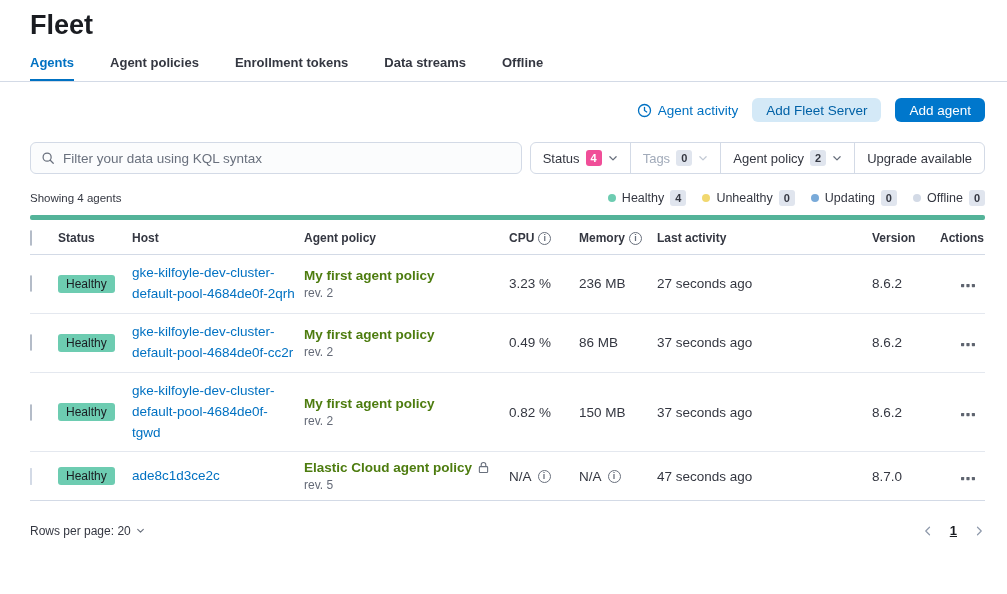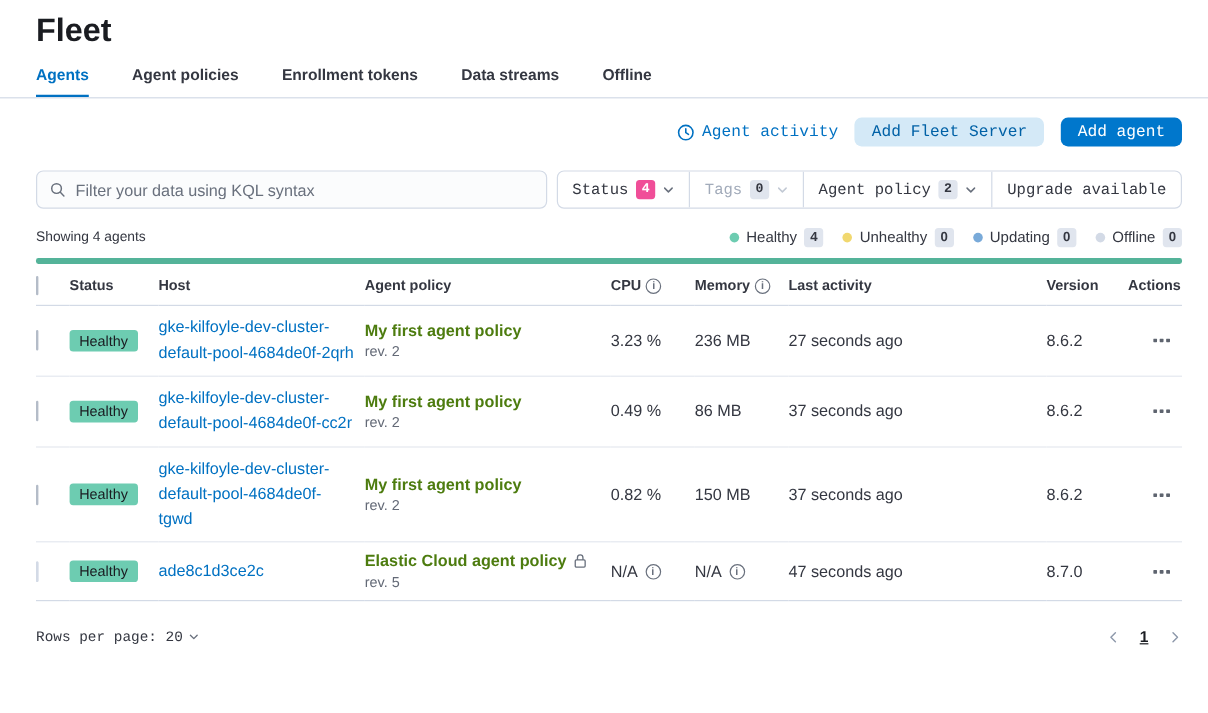--- a/index.html
+++ b/index.html
@@ -22,21 +22,21 @@
   .tabs-wrap { border-bottom: 1px solid #d3dae6; margin-top: 14px; }
   .tabs { display: flex; gap: 36px; }
   .tab {
     font-size: 13px; font-weight: 700; color: #343741;
     padding-bottom: 11px; cursor: pointer; white-space: nowrap;
   }
   .tab.active { color: #0071c2; box-shadow: inset 0 -2px 0 #0071c2; }
 
   
   .actions-row { margin-top: 16px; display: flex; justify-content: flex-end; align-items: center; gap: 14px; }
-  button { font-family: Liberation Mono, monospace; border: none; background: transparent; cursor: pointer; justify-content: flex-end; }
+  button { font-family: Liberation Sans, sans-serif; border: none; background: transparent; cursor: pointer; justify-content: flex-end; }
   .link-btn { display: inline-flex; align-items: center; gap: 6px; color: #0071c2; font-size: 13.5px; font-weight: 500; }
   .btn { height: 24px; padding: 0 14px; border-radius: 6px; font-size: 13.5px; font-weight: 500; display: inline-flex; align-items: center; }
   .btn-light { background: #d4e9f7; color: #0061a6; }
   .btn-primary { background: #0077cc; color: #fff; }
 
   
   .search-row { margin-top: 20px; display: flex; align-items: stretch; gap: 8px; }
   .search-box {
     flex: 1; height: 32px; display: flex; align-items: center; gap: 8px;
     border: 1px solid #d3dae6; border-radius: 6px; background: #fbfcfd; padding: 0 10px;

